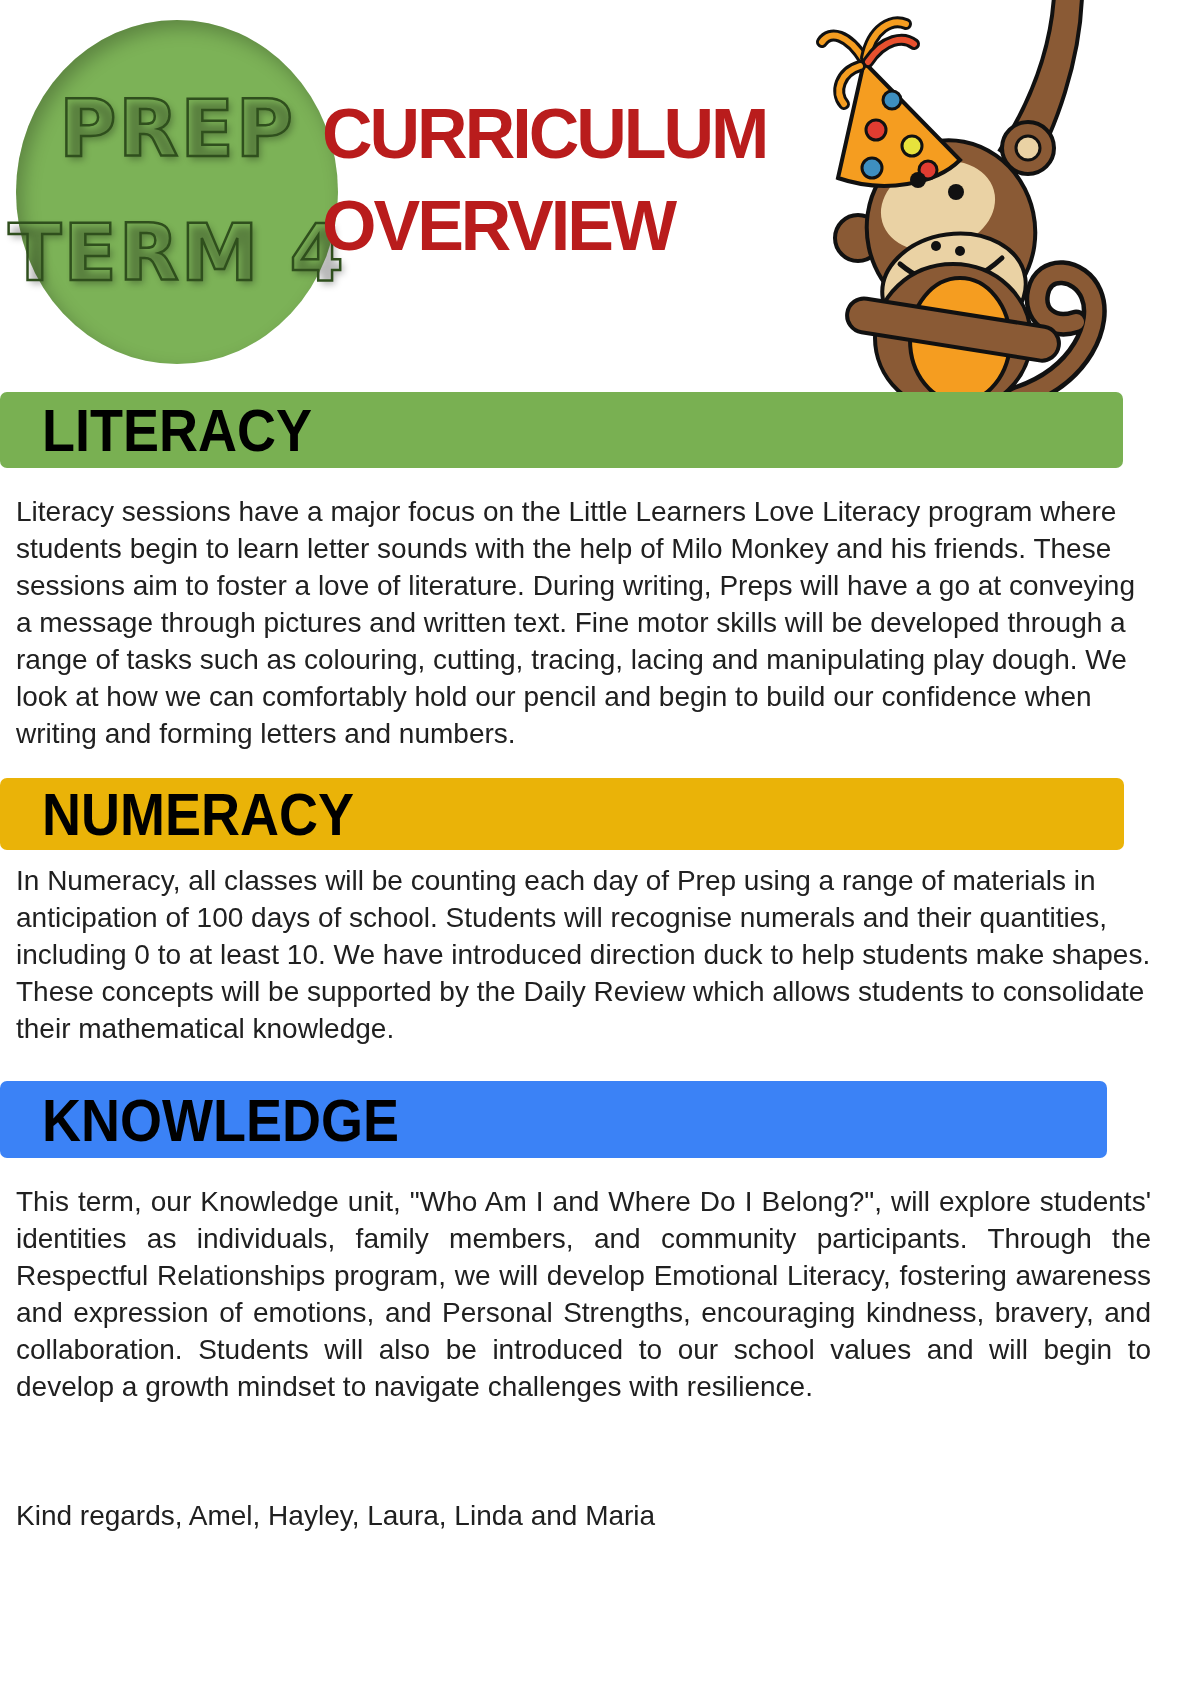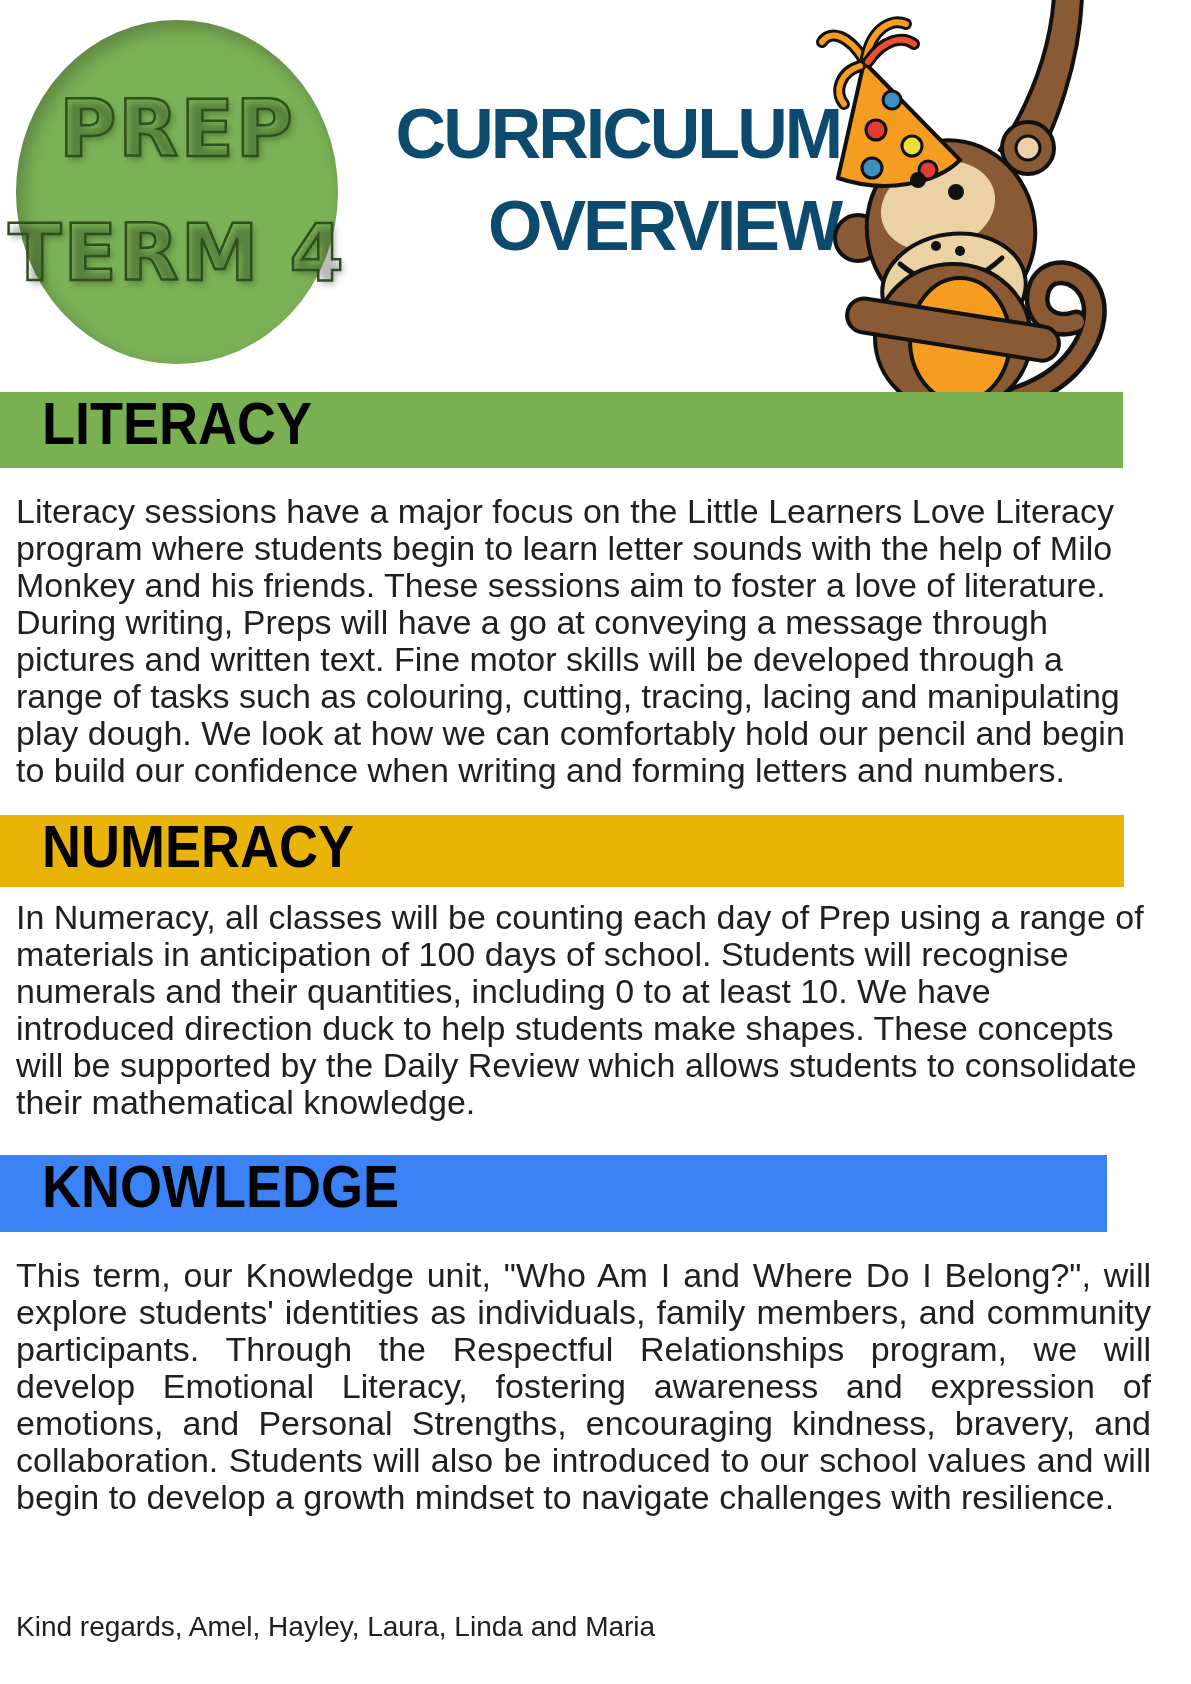--- a/index.html
+++ b/index.html
@@ -16,38 +16,38 @@
   }
   .badge-line{
     font-family:"DejaVu Sans", sans-serif;font-weight:bold;
     font-size:78px;line-height:1.05;letter-spacing:2px;
     color:transparent;-webkit-text-stroke:2.5px #2f4f1d;
     text-shadow:3px 4px 7px rgba(0,0,0,0.28);
     white-space:nowrap;
   }
   .badge-line.second{margin-top:42px;}
   .main-title{
-    position:absolute;left:300px;top:88px;width:540px;text-align:right;
-    font-weight:bold;font-size:70px;line-height:92px;letter-spacing:-3px;color:#0c4a6e;
+    position:absolute;left:322px;top:88px;width:540px;text-align:left;
+    font-weight:bold;font-size:70px;line-height:92px;letter-spacing:-3px;color:#b91c1c;
   }
   .monkey-wrap{position:absolute;left:788px;top:0;width:322px;height:402px;z-index:1;}
 
   
-  .banner{position:relative;z-index:2;display:flex;align-items:flex-start;}
+  .banner{position:relative;z-index:2;display:flex;align-items:center;border-radius:7px;}
   .banner h2{
     margin:0;padding-left:42px;font-size:54px;font-weight:bold;color:#000;
     letter-spacing:0px;transform:scaleY(1.08);transform-origin:left center;
   }
   .banner.literacy{width:1123px;height:76px;background:#79b052;}
   .banner.numeracy{width:1124px;height:72px;background:#eab308;margin-top:26px;}
   .banner.knowledge{width:1107px;height:77px;background:#3b82f6;margin-top:34px;}
 
   
   .body-text{
-    margin:25px 40px 0 16px;font-size:34px;line-height:37px;color:#202020;
+    margin:25px 40px 0 16px;font-size:28px;line-height:37px;color:#202020;
   }
   .body-text.numeracy-text{margin-top:12px;}
   .body-text.knowledge-text{text-align:justify;}
   .signoff{margin:92px 40px 0 16px;font-size:28px;line-height:37px;color:#202020;}
 </style>
 </head>
 <body>
 
 <div class="page">
 

